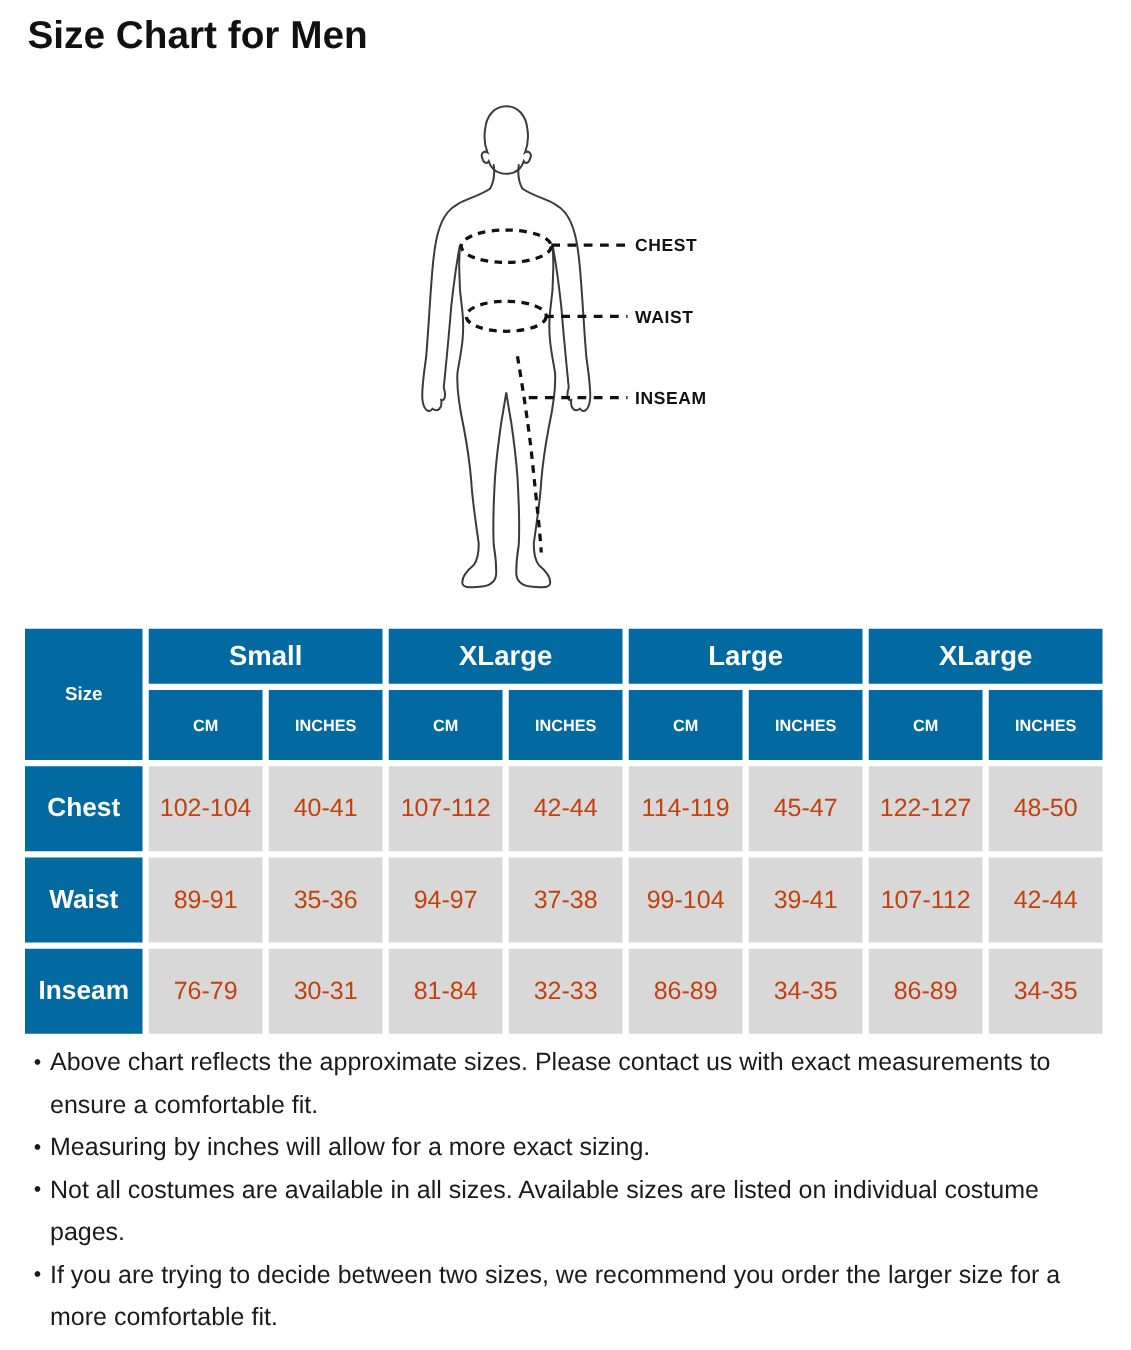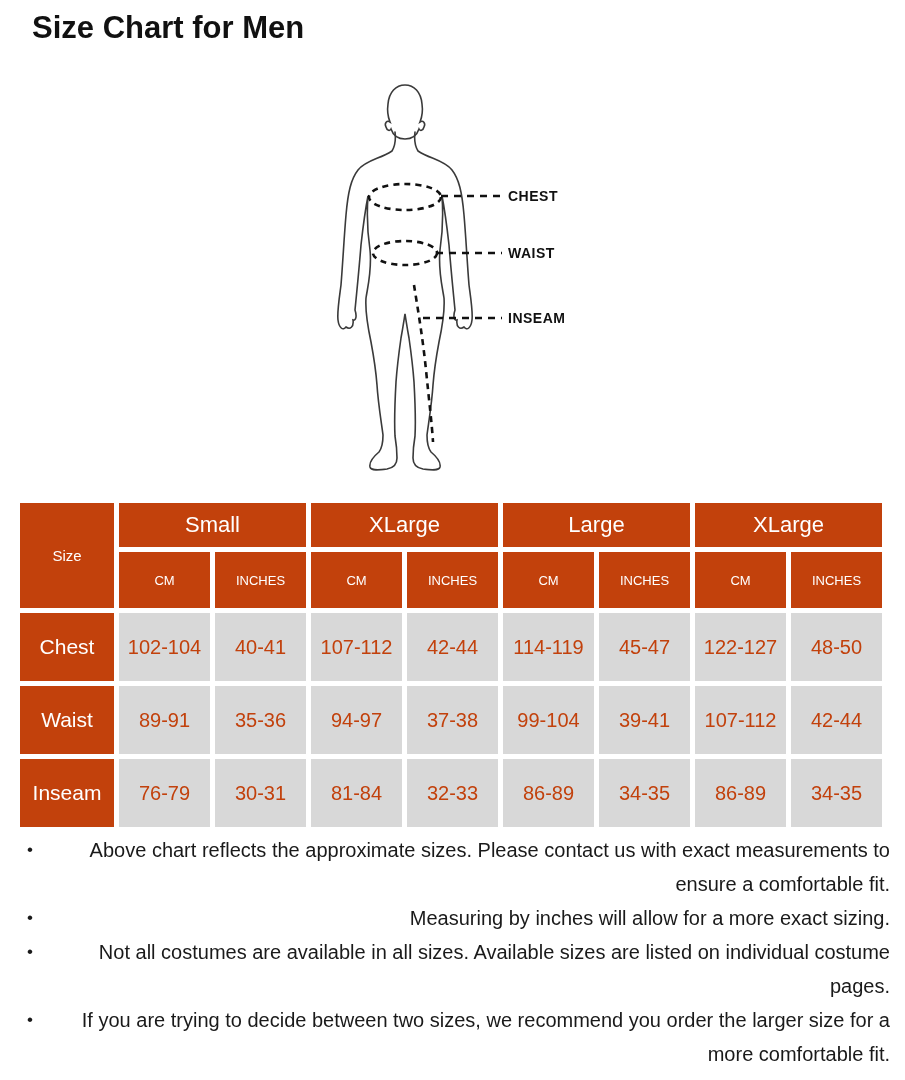--- a/index.html
+++ b/index.html
@@ -11,21 +11,21 @@
   }
   .page {
     position: relative;
     width: 905px;
     height: 1080px;
     background: #ffffff;
     overflow: hidden;
   }
   .page-title {
     position: absolute;
-    left: 32px;
+    left: 22px;
     top: 10px;
     font-size: 31px;
     font-weight: bold;
     letter-spacing: 0px;
     color: #111111;
   }
   .figure-wrap {
     position: absolute;
     left: 330px;
     top: 80px;
@@ -44,23 +44,23 @@
     table-layout: fixed;
     background: #ffffff;
   }
   table.size-table th, table.size-table td {
     text-align: center;
     vertical-align: middle;
     overflow: hidden;
     white-space: nowrap;
   }
   .th-black {
-    background: #c2410c;
+    background: #0369a1;
     color: #ffffff;
-    font-weight: normal;
+    font-weight: bold;
     margin-left: 36px;
   }
   th.corner-cell      { font-size: 15px; }
   th.group-cell       { font-size: 22px; height: 44px; }
   th.unit-cell        { font-size: 13px; height: 56px; }
   th.rowlabel-cell    { font-size: 21px; height: 68px; }
   td.value-cell {
     background: #d8d8d8;
     color: #c2410c;
     font-size: 20px;
@@ -88,21 +88,21 @@
     line-height: 34px;
     color: #1a1a1a;
   }
   .note-bullet {
     flex: 0 0 18px;
     width: 18px;
     padding-left: 5px;
     font-size: 17px;
     line-height: 34px;
   }
-  .note-text { flex: 1 1 auto; text-align: right; }
+  .note-text { flex: 1 1 auto; }
 </style>
 </head>
 <body>
 
 <div class="page">
 
   <h1 class="page-title">Size Chart for Men</h1>
 
   <div class="figure-wrap">
     <svg width="250" height="400" viewBox="0 0 250 400">

